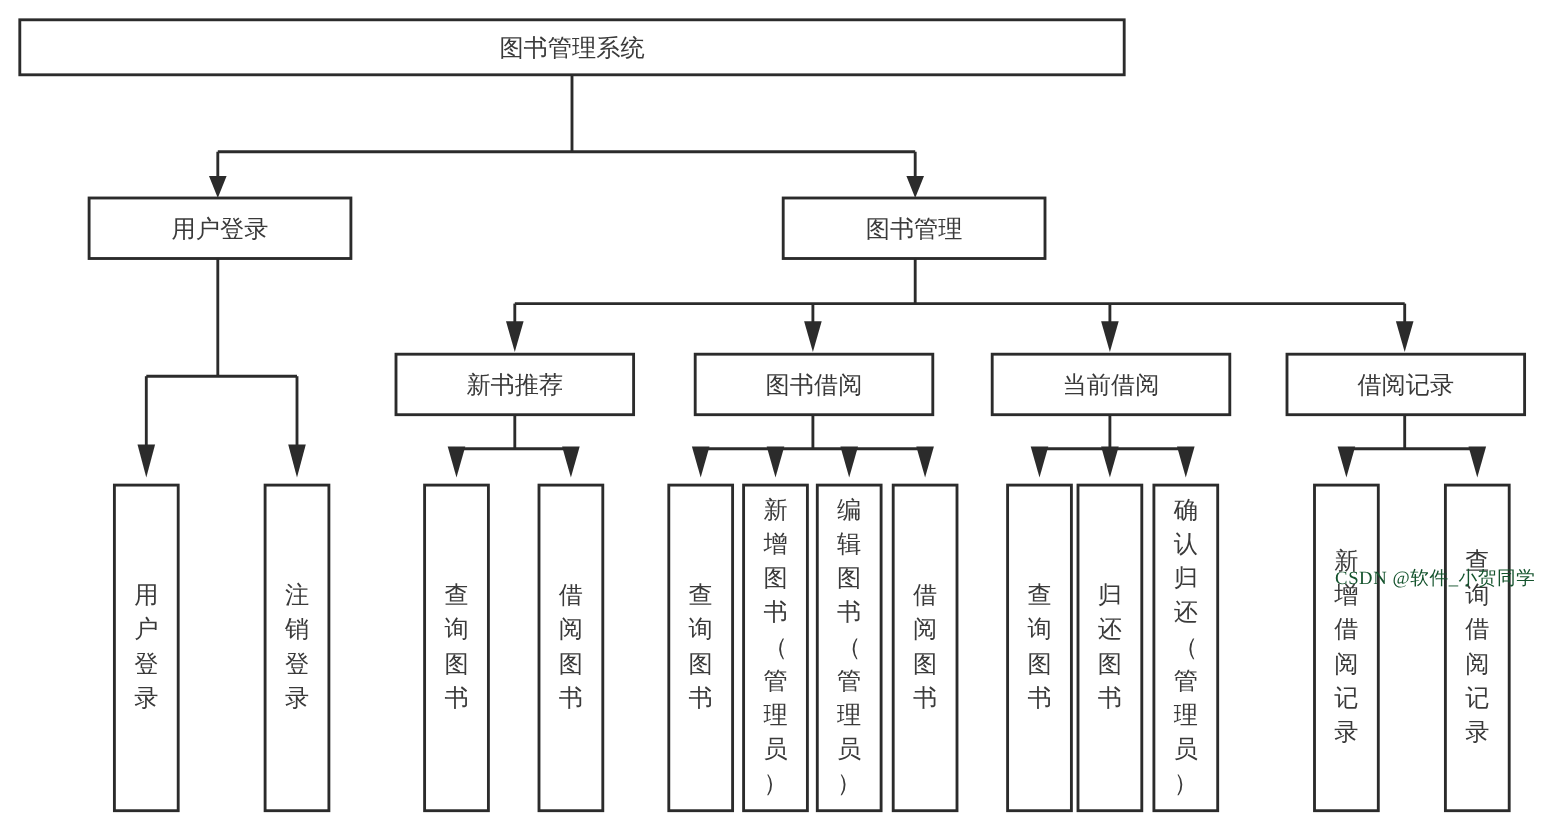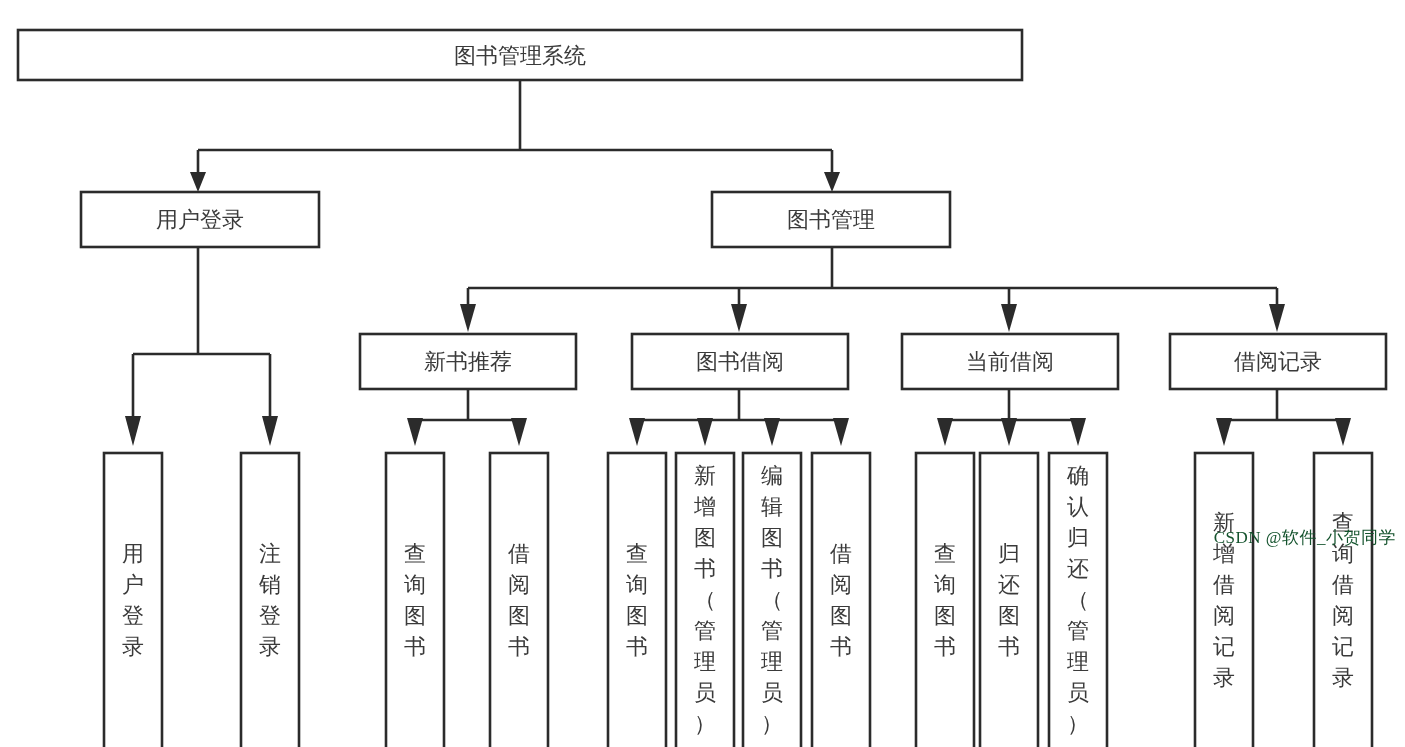--- a/index.html
+++ b/index.html
@@ -10,21 +10,21 @@
   body {
     width: 1405px;
     height: 747px;
     position: relative;
     overflow: hidden;
     font-family: "DejaVu Sans", "Liberation Sans", sans-serif;
   }
   #diagram-root {
     position: absolute;
     left: 0;
-    top: 16px;
+    top: 4px;
     width: 1405px;
     height: 537px;
   }
   svg.diagram {
     display: block;
     width: 1405px;
     height: 747px;
   }
   .node-box {
     fill: #ffffff;

